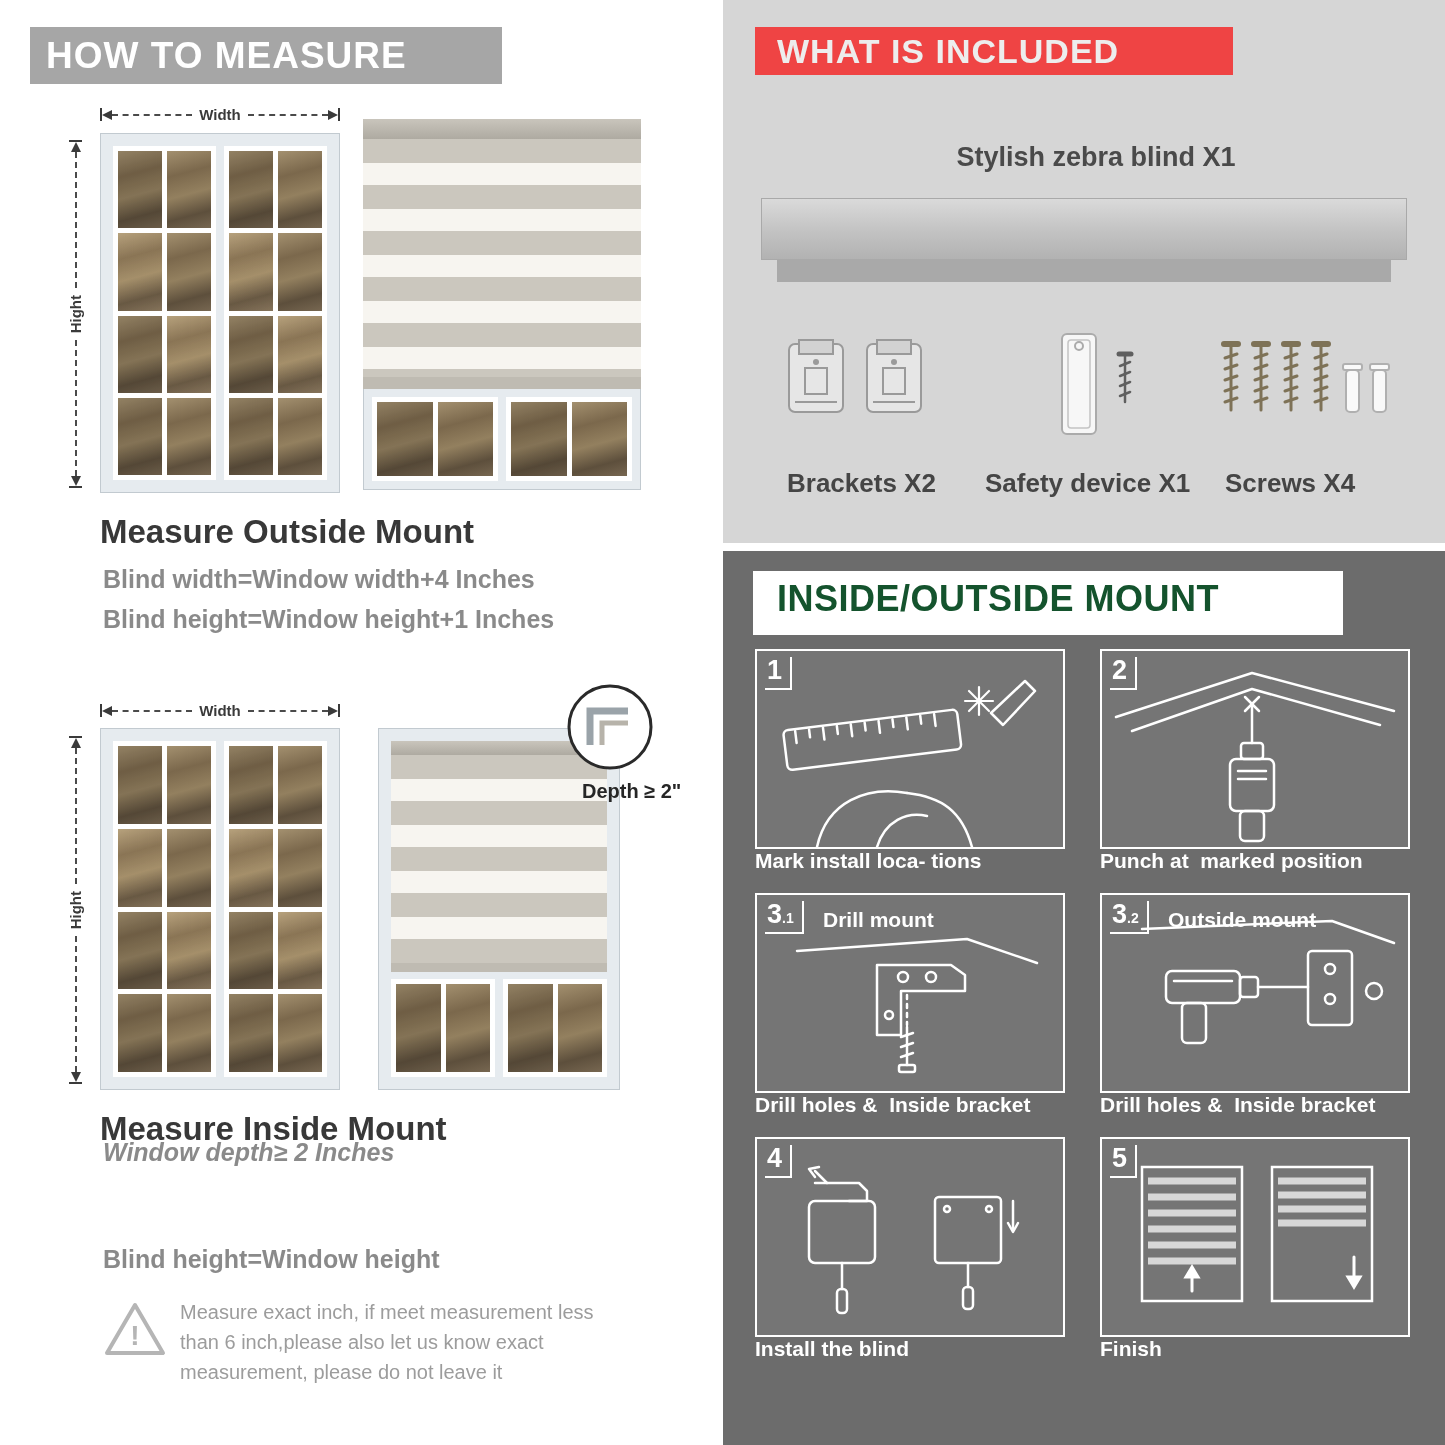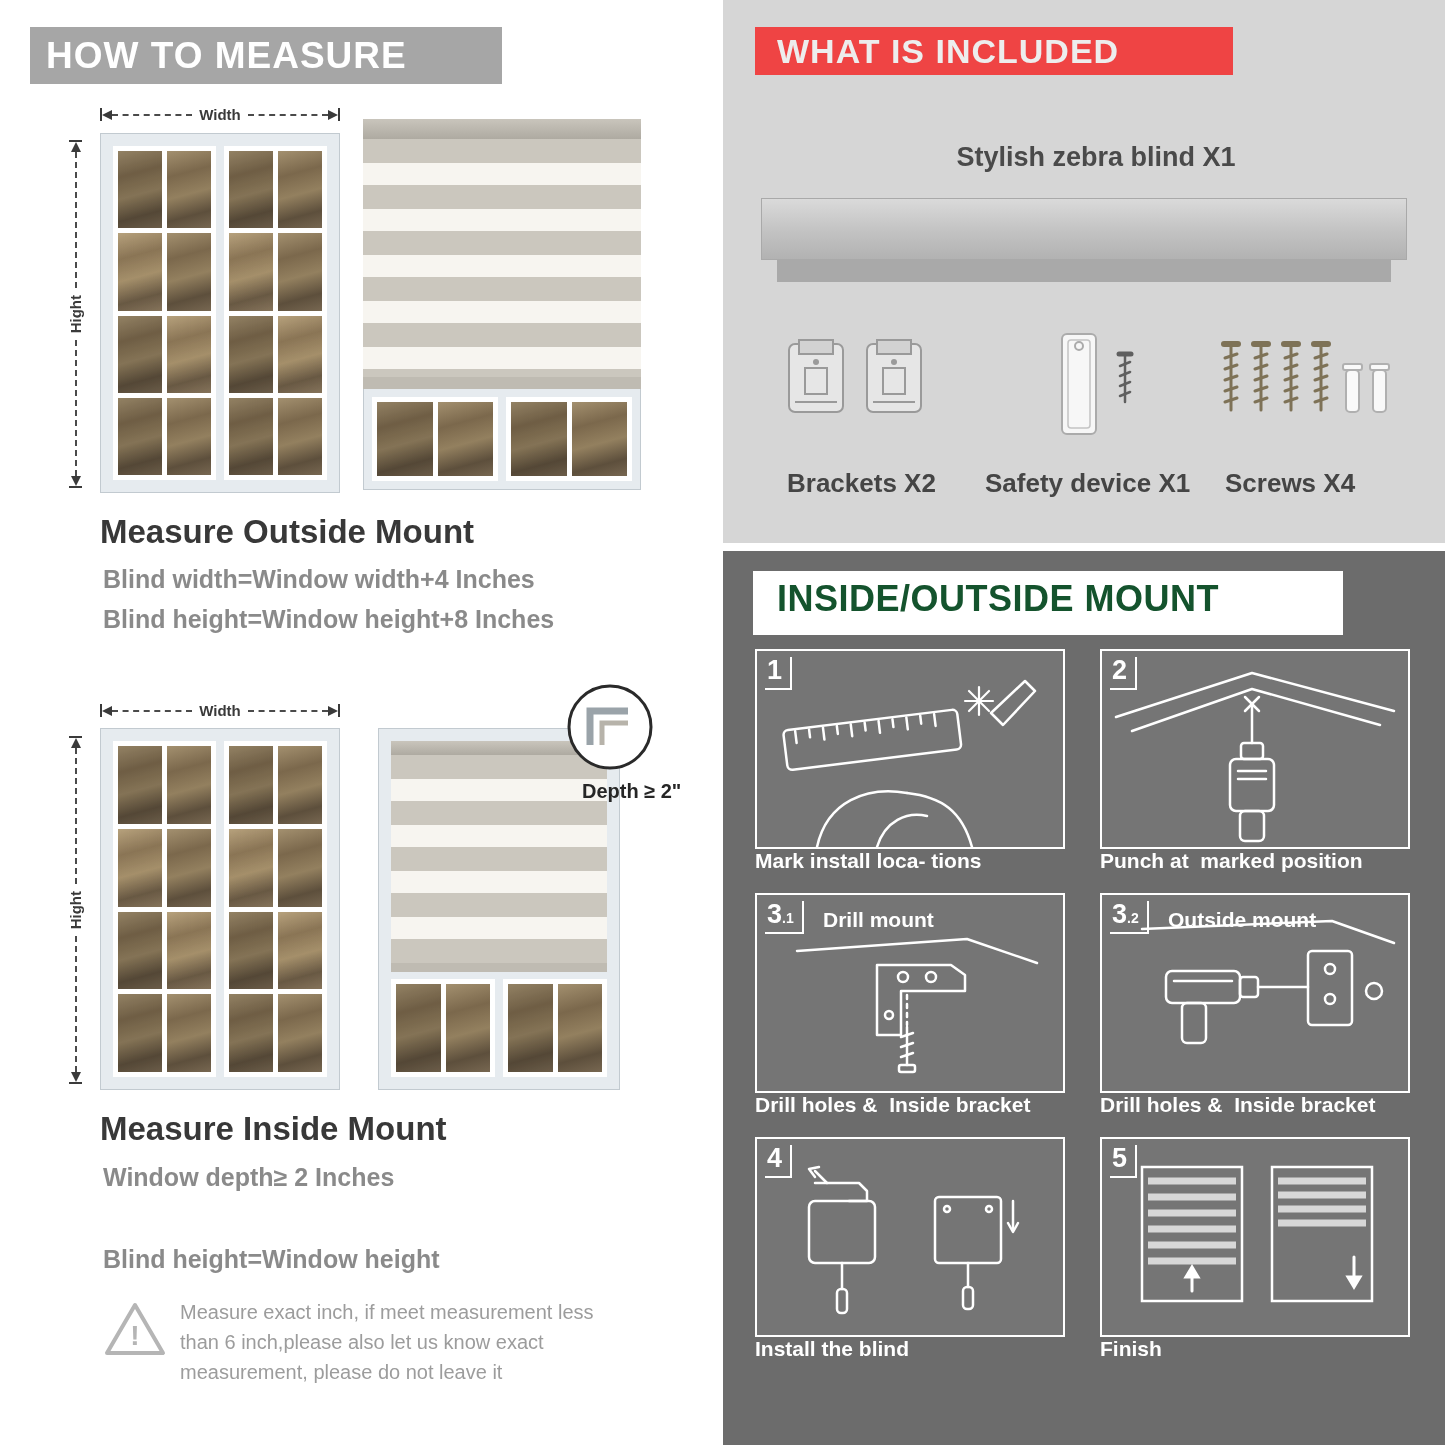--- a/index.html
+++ b/index.html
@@ -124,21 +124,21 @@
         </div>
         <div class="sash r1">
           <div class="pane"></div>
             <div class="pane"></div>
         </div>
       </div>
     </div>
 
     <div class="abs h2" style="left:100px;top:513px;">Measure Outside Mount</div>
     <div class="abs formula" style="left:103px;top:565px;">Blind width=Window width+4 Inches</div>
-    <div class="abs formula" style="left:103px;top:605px;">Blind height=Window height+8 Inches</div>
+    <div class="abs formula" style="left:103px;top:605px;">Blind height=Window height+1 Inches</div>
 
     <div class="abs harrow" style="left:100px;top:702px;width:240px;">
       <span class="tickv"></span>
       <span class="ah l"></span>
       <span class="hline"></span>
       <span class="lbl">Width</span>
       <span class="hline"></span>
       <span class="ah r"></span>
       <span class="tickv"></span>
     </div>
@@ -195,21 +195,21 @@
     <div class="abs" style="left:566px;top:683px;width:88px;height:88px;">
       <svg width="88" height="88">
         <circle cx="44" cy="44" r="41" fill="#ffffff" stroke="#2a2a2a" stroke-width="3"></circle>
         <path d="M24 62 V28 H62" fill="none" stroke="#9aa3a9" stroke-width="7"></path>
         <path d="M36 62 V40 H62" fill="none" stroke="#b7b3aa" stroke-width="5"></path>
       </svg>
     </div>
     <div class="abs" style="left:582px;top:780px;font-size:20px;font-weight:bold;color:#262626;">Depth ≥ 2"</div>
 
     <div class="abs h2" style="left:100px;top:1110px;">Measure Inside Mount</div>
-    <div class="abs formula" style="left:103px;top:1163px;">Window depth≥ 2 Inches</div>
+    <div class="abs formula" style="left:103px;top:1138px;font-style:italic;">Window depth≥ 2 Inches</div>
     <div class="abs formula" style="left:103px;top:1245px;">Blind height=Window height</div>
 
     <div class="abs" style="left:103px;top:1300px;">
       <svg width="64" height="58" viewBox="0 0 64 58">
         <path d="M32 5 L60 53 L4 53 Z" fill="none" stroke="#b5b5b5" stroke-width="4" stroke-linejoin="round"></path>
         <text x="32" y="45" text-anchor="middle" font-size="28" font-weight="bold" fill="#b5b5b5">!</text>
       </svg>
     </div>
     <div class="abs warn-text" style="left:180px;top:1297px;width:448px;">Measure exact inch, if meet measurement less than 6 inch,please also let us know exact measurement, please do not leave it</div>
   </div>

